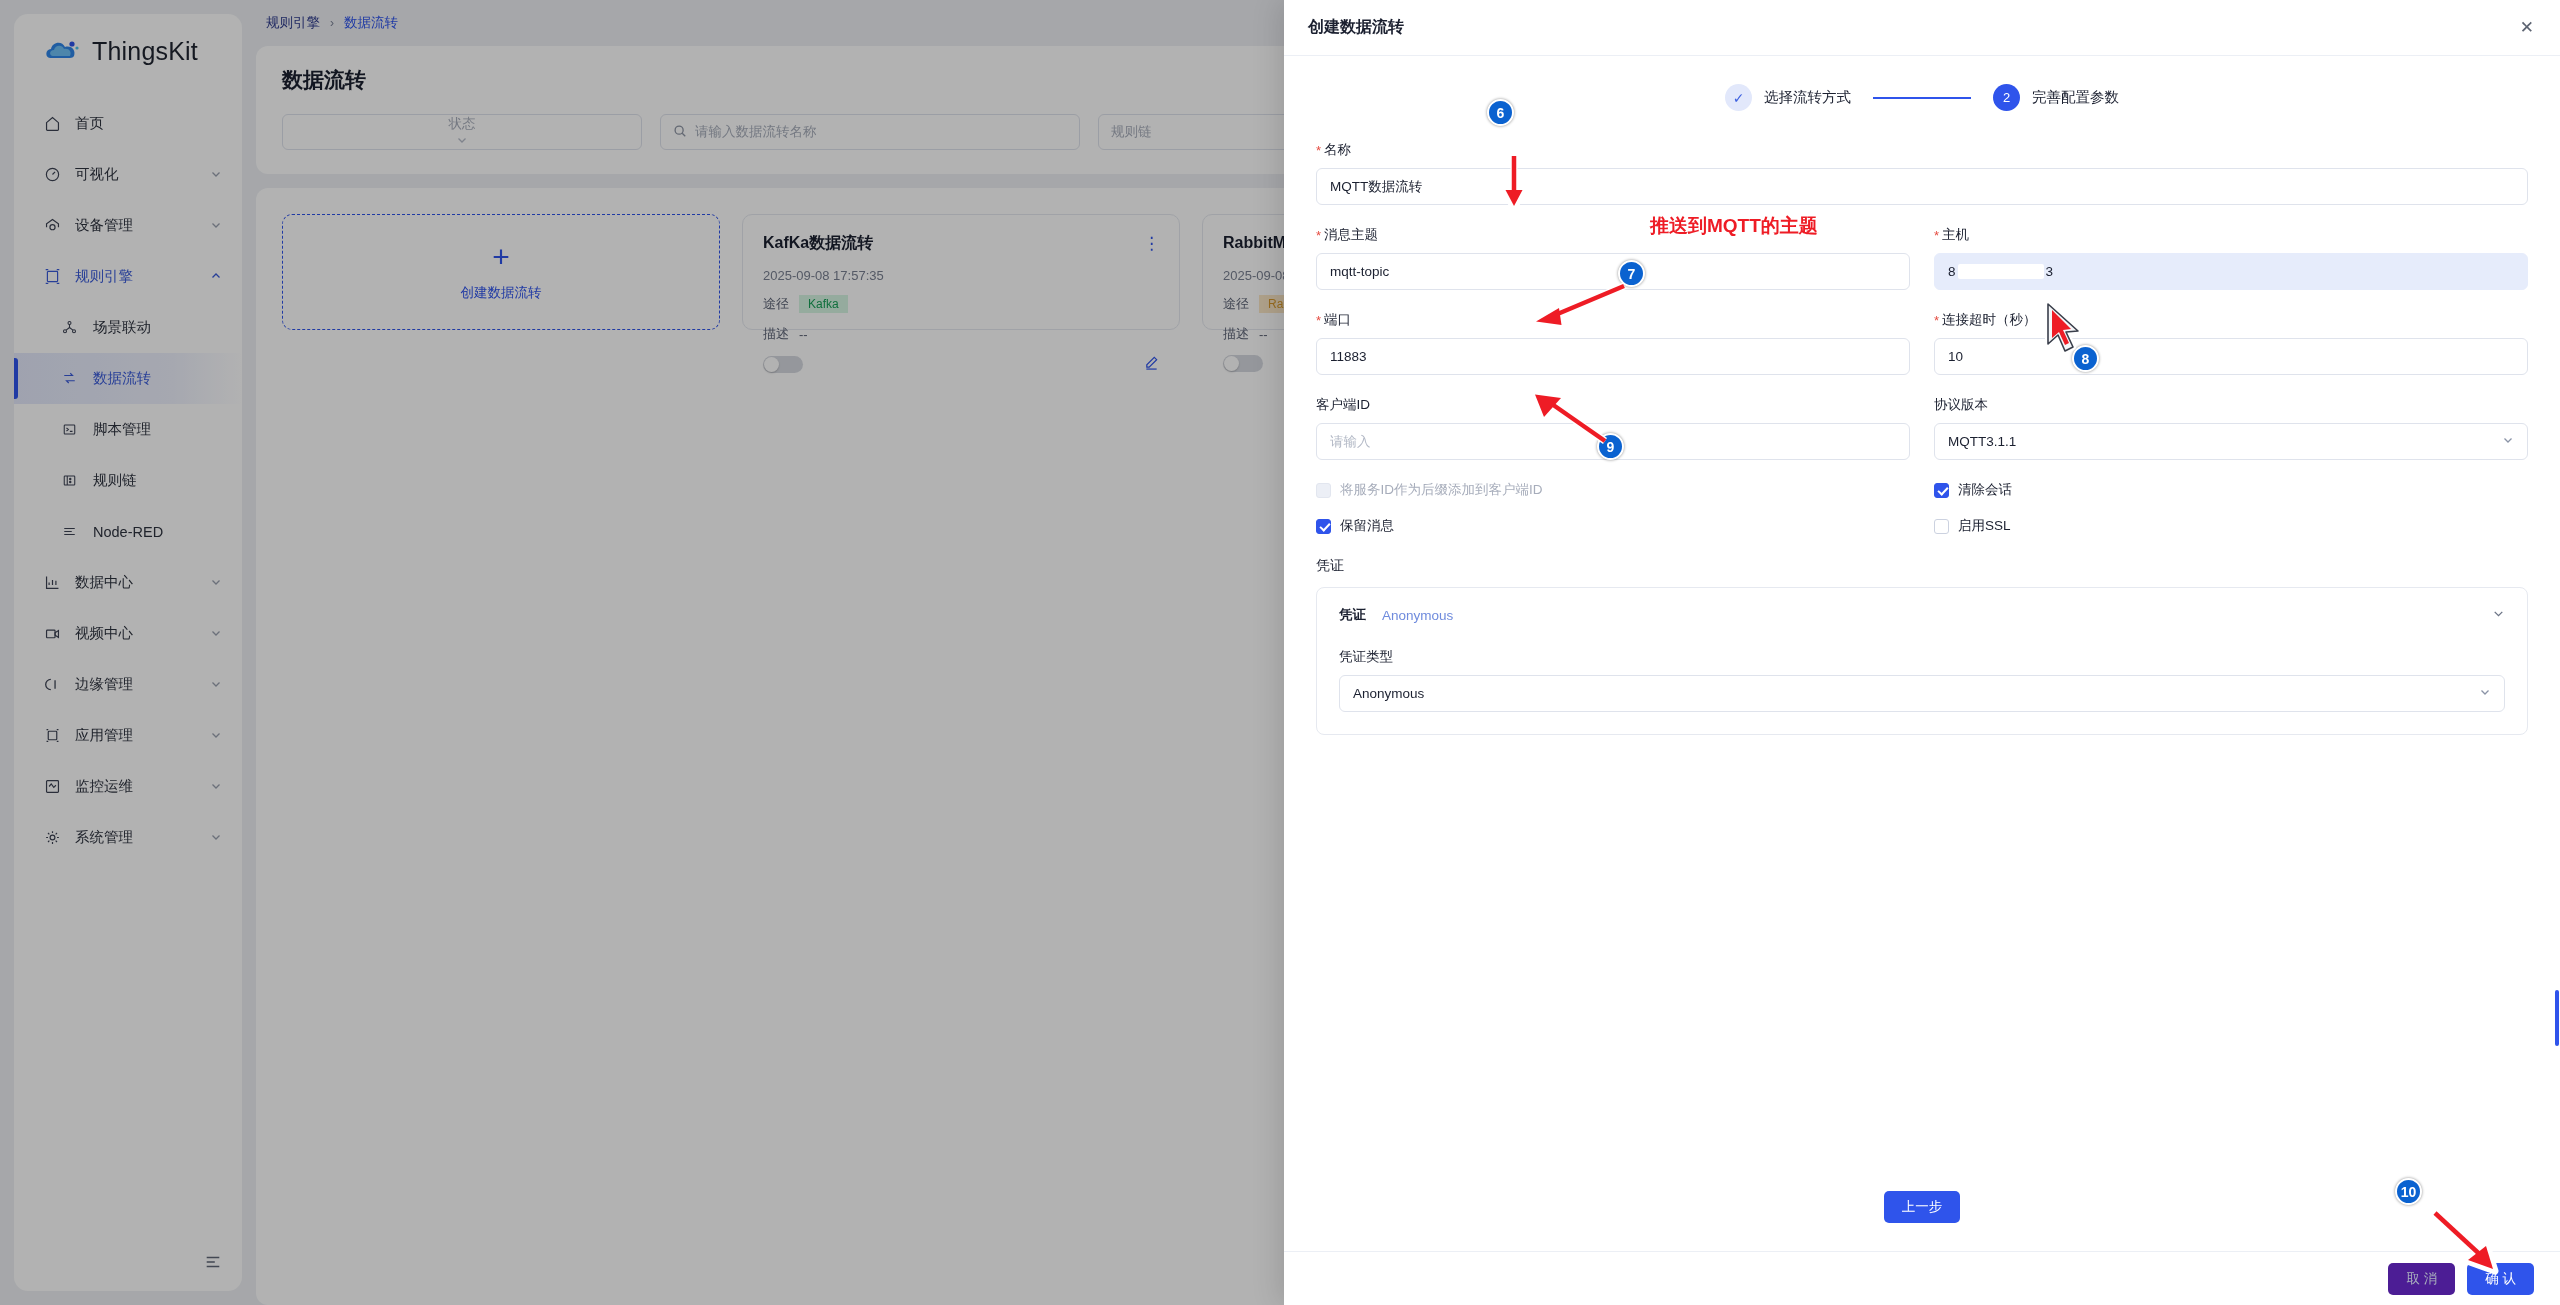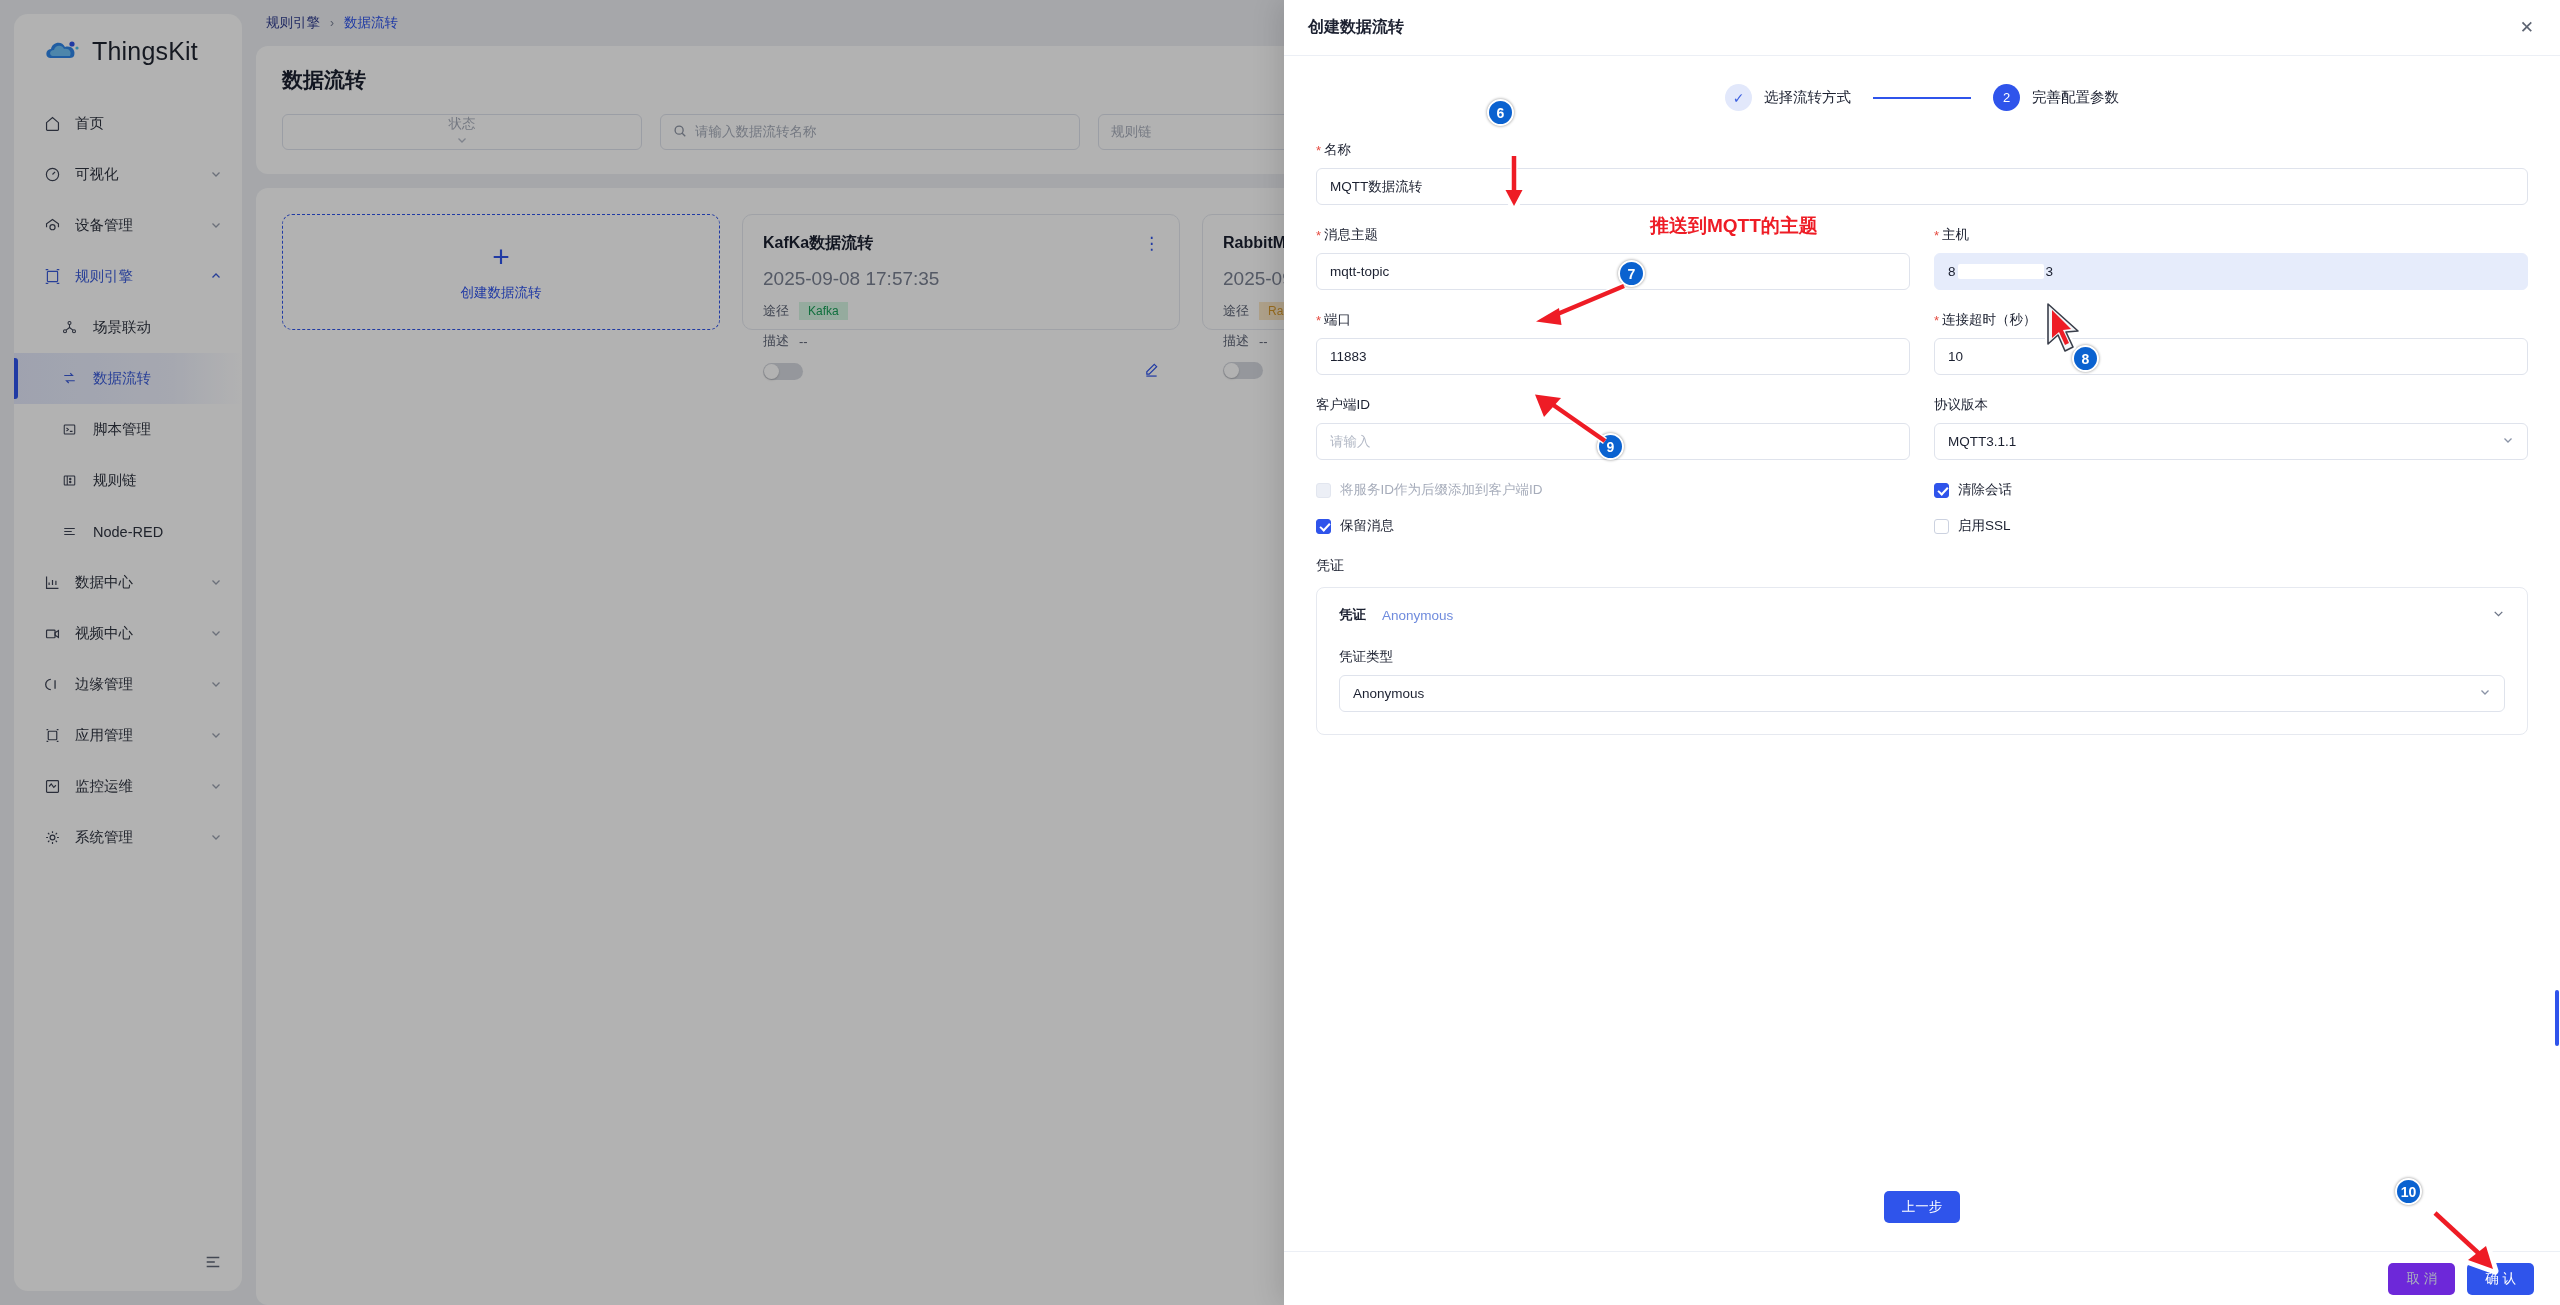--- a/index.html
+++ b/index.html
@@ -97,21 +97,21 @@
     padding: 18px 20px; position: relative; background: #fff;
   }
   .card.add {
     border: 1px dashed #2f54eb; display: flex; flex-direction: column;
     align-items: center; justify-content: center; gap: 12px; color: #2f54eb;
   }
   .card.add .plus { font-size: 30px; line-height: 1; font-weight: 300; }
   .card.add .t { font-size: 13.5px; }
   .card-title { font-size: 16px; font-weight: 700; color: #1b2030; }
   .card-dots { position: absolute; right: 18px; top: 18px; color: #2f54eb; font-size: 17px; letter-spacing:1px; }
-  .card-time { font-size: 19px; color: #7a8192; margin-top: 14px; }
+  .card-time { font-size: 13px; color: #7a8192; margin-top: 14px; }
   .card-line { display: flex; align-items: center; gap: 10px; margin-top: 12px; font-size: 13px; color: #5c6375; }
   .tag { padding: 2px 9px; border-radius: 0; font-size: 12px; }
   .tag.green { background: #d6f5e3; color: #18a058; }
   .tag.orange { background: #fbe7c6; color: #d99a2b; }
   .card-foot { display: flex; align-items: center; justify-content: space-between; margin-top: 12px; }
   .toggle { width: 40px; height: 17px; border-radius: 9px; background: #d6d9e0; position: relative; }
   .toggle::after { content:""; position:absolute; left:1px; top:1px; width:15px; height:15px; border-radius:50%; background:#fff; box-shadow:0 1px 2px rgba(0,0,0,.2);}
   .edit-ic { color: #2f54eb; font-size: 15px; }
 
   
@@ -177,21 +177,21 @@
   .cred-head .v { font-size: 13.5px; color: #6f8bdd; flex: 1 1 auto; }
   .cred-sub { margin-top: 20px; }
 
   .drawer-midbar { display: flex; justify-content: center; padding: 10px 0 14px 0; }
   .btn {
     height: 32px; border-radius: 5px; padding: 0 17px; font-size: 13.5px;
     display: inline-flex; align-items: center; justify-content: center; cursor: pointer;
     border: 1px solid transparent;
   }
   .btn.primary { background: #2f54eb; color: #fff; }
-  .btn.ghost { background: #6d28d9; color: #a9afbd; }
+  .btn.ghost { background: #4c1d95; color: #a9afbd; }
 
   .drawer-foot {
     flex: 0 0 54px; height: 54px; border-top: 1px solid #eceff5;
     display: flex; align-items: center; justify-content: flex-end;
     gap: 12px; padding: 0 26px;
   }
 
   
   .anno { position: absolute; z-index: 80; }
   .badge {

